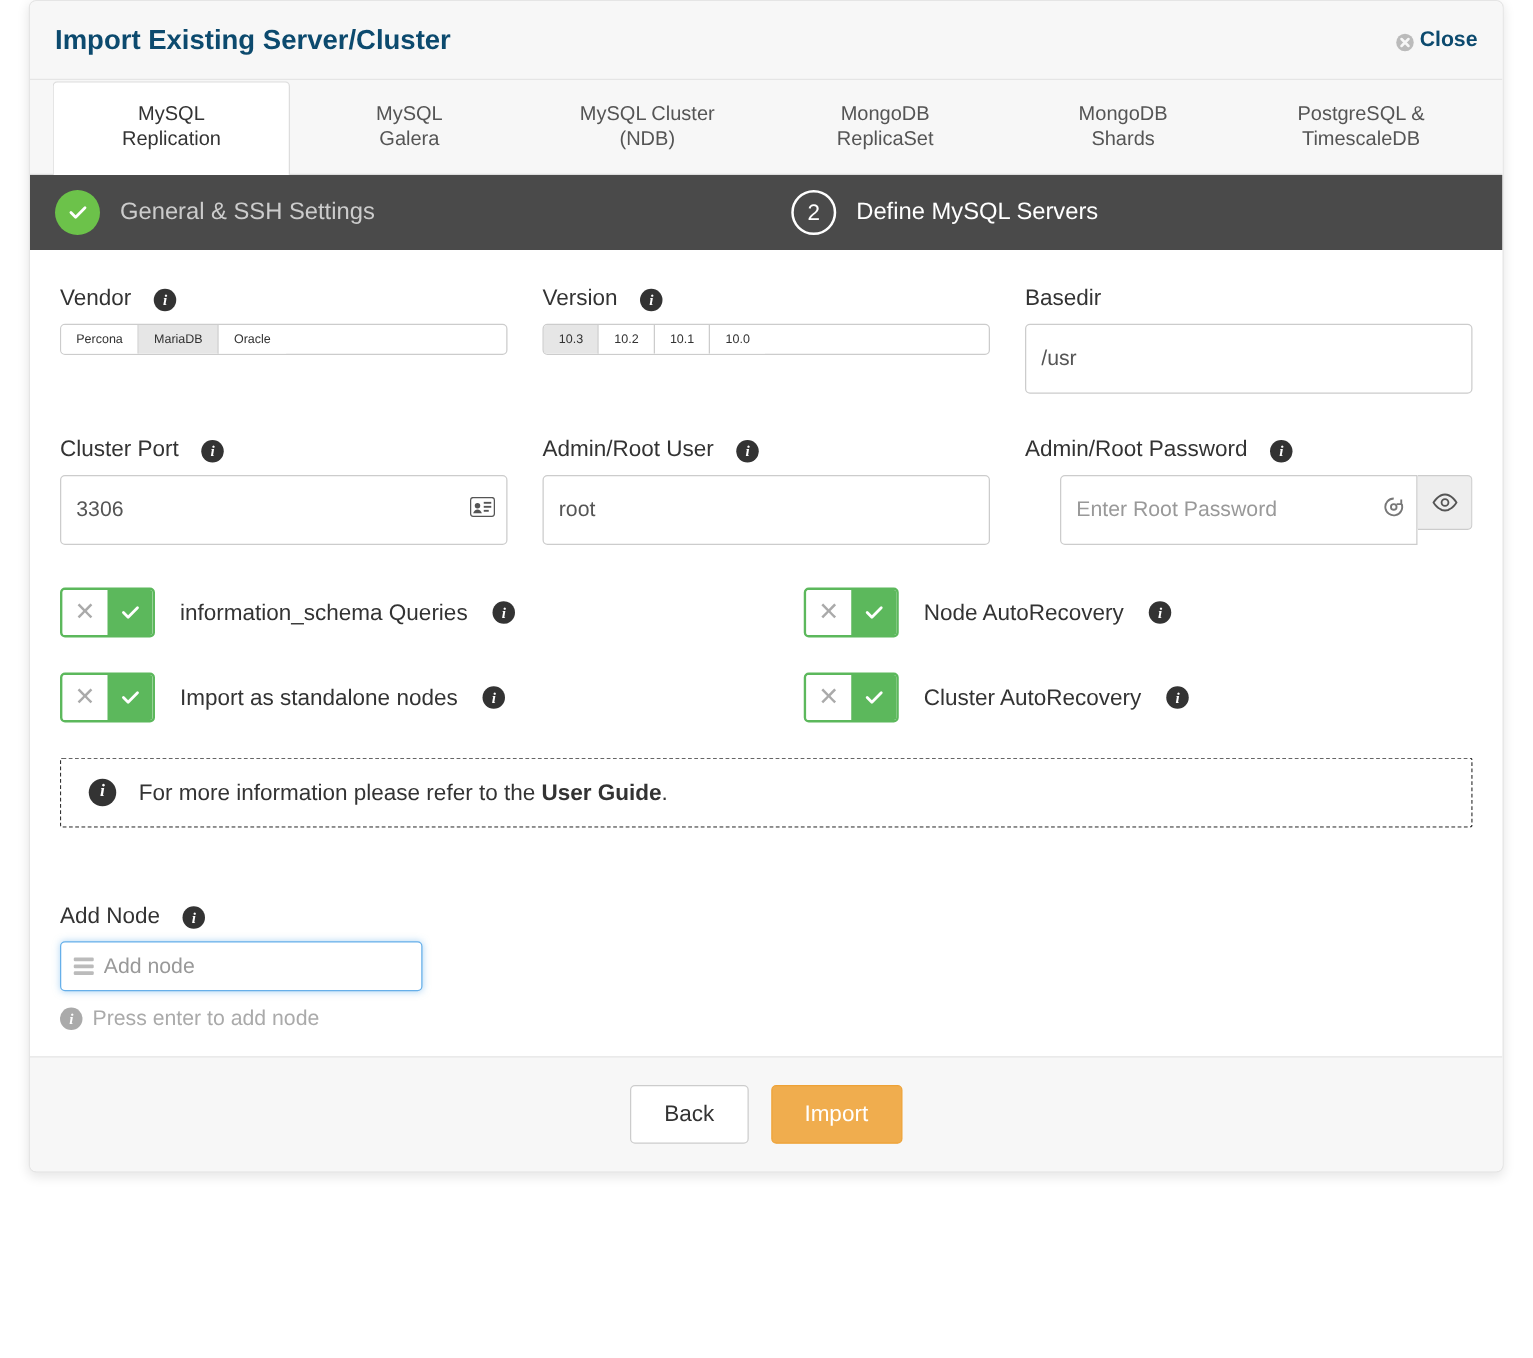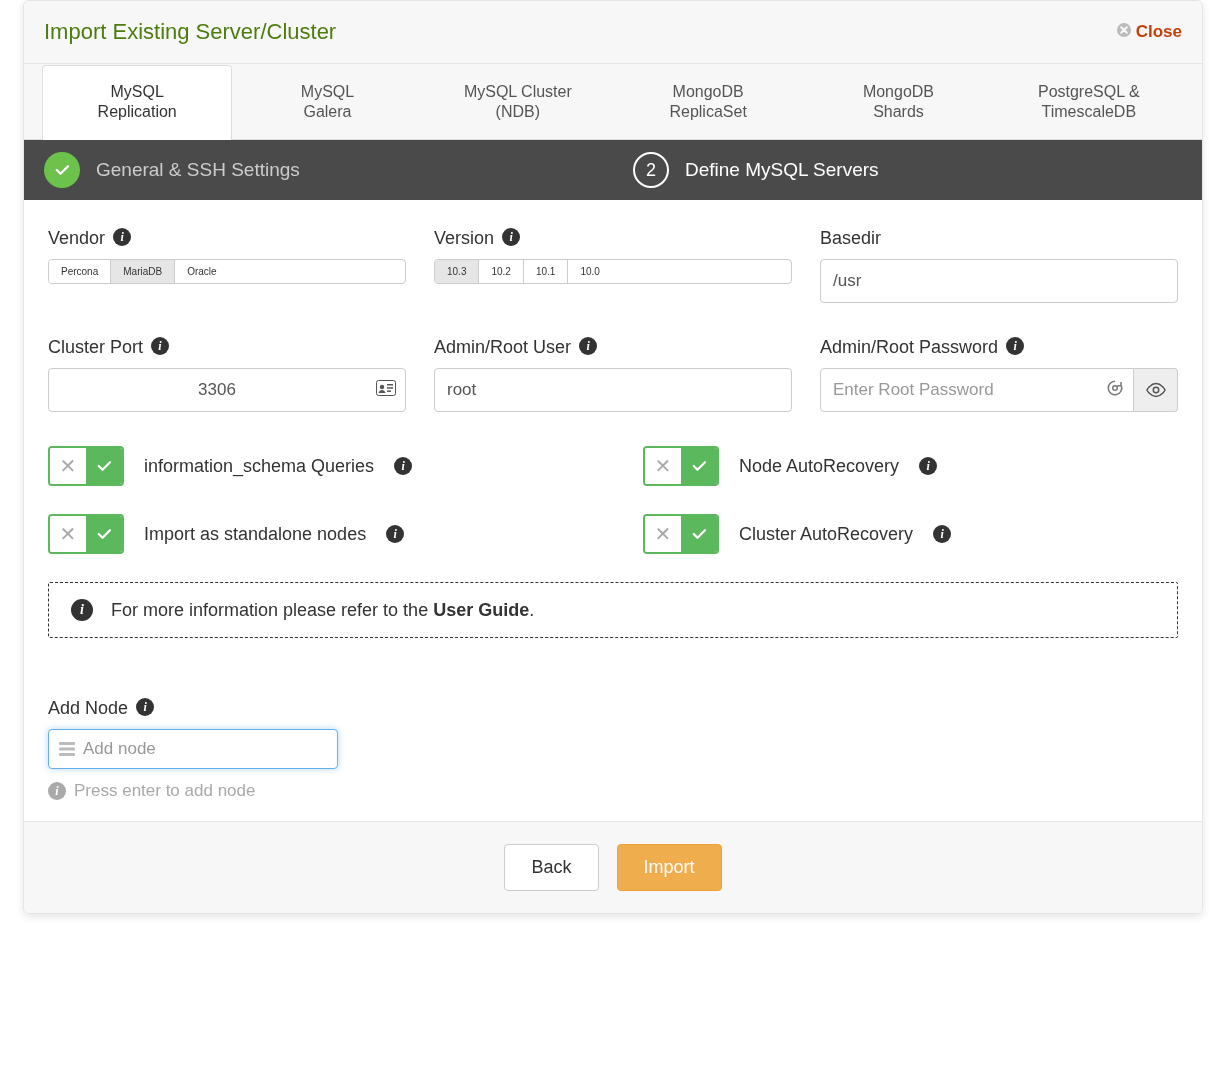--- a/index.html
+++ b/index.html
@@ -23,28 +23,28 @@
   .modal-header {
     display: flex;
     justify-content: space-between;
     align-items: center;
     padding: 18px 20px;
     background: #f7f7f7;
     border-bottom: 1px solid #e5e5e5;
   }
   .modal-title {
     font-size: 22px;
-    font-weight: 400;
-    color: #4d7c0f;
+    font-weight: 700;
+    color: #0c4a6e;
   }
   .close-btn {
     display: flex;
-    align-items: flex-start;
+    align-items: flex-end;
     gap: 4px;
-    color: #c2410c;
+    color: #0c4a6e;
     font-weight: 700;
     font-size: 17px;
     cursor: pointer;
   }
   .close-btn svg { width: 16px; height: 16px; fill: #bbb; }
 
   
   .tabbar {
     display: flex;
     background: #f7f7f7;
@@ -98,21 +98,21 @@
     flex-shrink: 0;
   }
   .step.done .circle { background: #6cc24a; color: #fff; }
   .step.active .circle { border: 2px solid #fff; color: #fff; }
   .step.active { color: #fff; }
 
   .form-body { padding: 28px 24px 20px; }
 
   .row { display: flex; gap: 28px; margin-bottom: 34px; }
   .col { flex: 1; display: flex; flex-direction: column; gap: 10px; }
-  .label-line { display: flex; align-items: flex-start; gap: 8px; }
+  .label-line { display: flex; align-items: flex-end; gap: 18px; }
   .label { font-size: 18px; color: #333; }
 
   .info-icon {
     width: 18px; height: 18px; border-radius: 50%;
     background: #333; color: #fff;
     display: inline-flex; align-items: center; justify-content: center;
     font-style: italic; font-family: Georgia, serif;
     font-size: 12px; font-weight: 700;
     flex-shrink: 0;
   }
@@ -121,21 +121,21 @@
   .btn-grp { display: inline-flex; border: 1px solid #ccc; border-radius: 4px; overflow: hidden; }
   .btn-grp button {
     background: #fff; border: none; border-right: 1px solid #ccc;
     padding: 6px 12px; font-size: 10px; cursor: pointer; color: #333;
   }
   .btn-grp button:last-child { border-right: none; }
   .btn-grp button.sel { background: #e6e6e6; text-align: center; }
 
   .input {
     width: 100%;
-    height: 44px;
+    height: 56px;
     border: 1px solid #ccc;
     border-radius: 4px;
     padding: 0 12px;
     font-size: 17px;
     color: #555;
   }
   .input::placeholder { color: #999; }
   .input-wrap { position: relative; display: flex; }
   .input-wrap .input { flex: 1; }
   .input-addon {
@@ -143,21 +143,21 @@
     border: 1px solid #ccc; border-left: none;
     border-radius: 0 4px 4px 0;
     background: #eee;
     display: flex; align-items: center; justify-content: center;
     color: #555;
   }
   .input-icon-right {
     position: absolute; right: 10px; top: 50%; transform: translateY(-50%);
     color: #888;
   }
-  .pwd-wrap { display: flex; gap: 0; }
+  .pwd-wrap { display: flex; gap: 0; margin-left: 28px; }
   .pwd-wrap .input { border-radius: 4px 0 0 4px; padding-right: 36px; }
 
   
   .toggle-row { display: flex; gap: 60px; margin-bottom: 28px; }
   .toggle-cell { display: flex; align-items: center; gap: 20px; flex: 1; }
   .toggle {
     display: inline-flex; border: 2px solid #5cb85c; border-radius: 4px;
     overflow: hidden;
   }
   .toggle .side {
@@ -310,21 +310,21 @@
       </div>
     </div>
 
     <div class="row">
       <div class="col">
         <div class="label-line">
           <span class="label">Cluster Port</span>
           <span class="info-icon">i</span>
         </div>
         <div class="input-wrap">
-          <input class="input" style="padding-right: 32px; text-align: center;" value="3306">
+          <input class="input" style="padding-right: 32px;" value="3306">
           <span class="input-icon-right">
             <svg width="20" height="16" viewBox="0 0 20 16">
                 <rect x="0.5" y="0.5" width="19" height="15" rx="2" fill="none" stroke="#555"></rect>
                 <circle cx="6" cy="7" r="2.2" fill="#555"></circle>
                 <path d="M2.5 13c.6-1.8 2-3 3.5-3s2.9 1.2 3.5 3" fill="#555"></path>
                 <rect x="11" y="4" width="6" height="1.5" fill="#555"></rect>
                 <rect x="11" y="7.2" width="6" height="1.5" fill="#555"></rect>
                 <rect x="11" y="10.4" width="4" height="1.5" fill="#555"></rect>
               </svg>
           </span>

